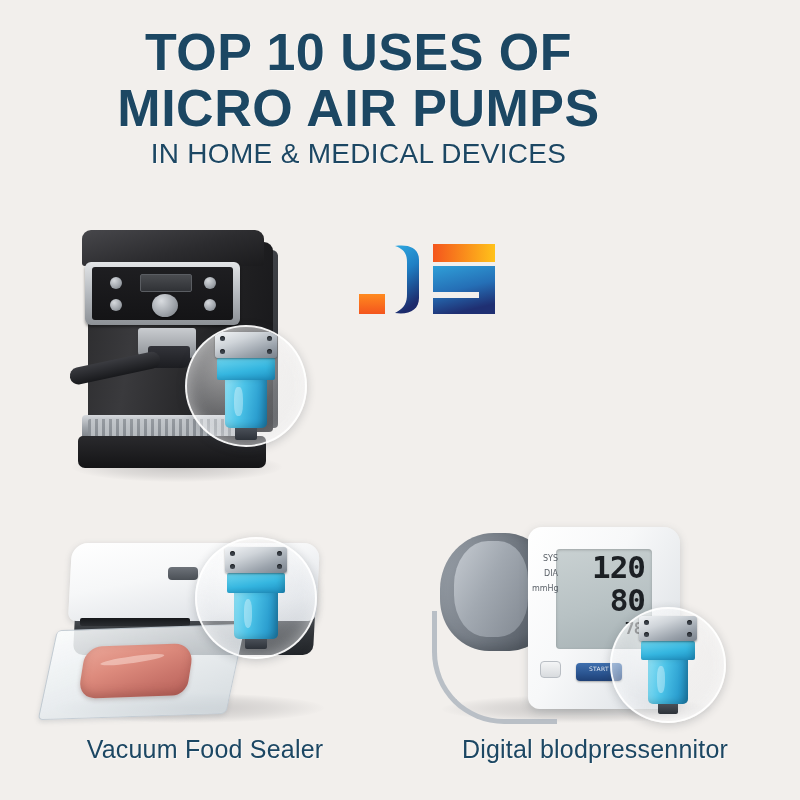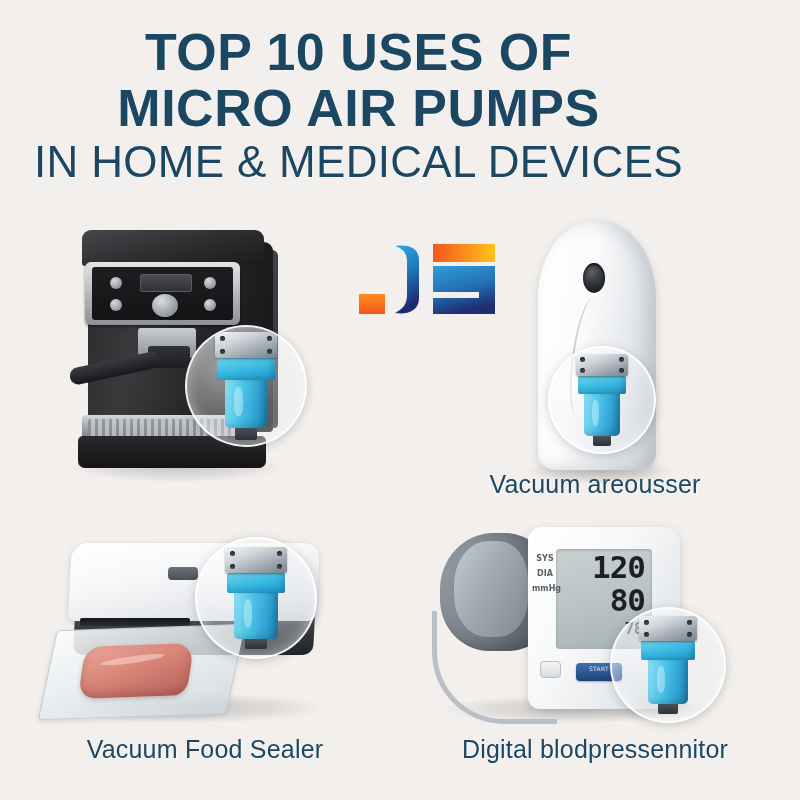--- a/index.html
+++ b/index.html
@@ -38,21 +38,21 @@
     font-size: 52px;
     margin-bottom: 4px;
   }
   .title-line2 {
     font-size: 52px;
     margin-bottom: 6px;
   }
   .title-line3 {
     font-family: "Liberation Sans", sans-serif;
     font-weight: normal;
-    font-size: 44px;
+    font-size: 28px;
     color: #1c4763;
     letter-spacing: 0.3px;
     text-shadow: 1px 1px 0 rgba(255,255,255,0.5);
   }
 
   
   .logo-wrap {
     position: absolute;
     left: 352px;
     top: 236px;
@@ -418,23 +418,22 @@
   .bp-sys { position: absolute; right: 7px; top: 3px;  font-size: 31px; font-weight: bold; letter-spacing: -1px; line-height: 1; }
   .bp-dia { position: absolute; right: 7px; top: 36px; font-size: 31px; font-weight: bold; letter-spacing: -1px; line-height: 1; }
   .bp-pulse { position: absolute; right: 9px; top: 72px; font-size: 16px; font-weight: bold; letter-spacing: -0.5px; line-height: 1; }
   .bp-side-labels {
     position: absolute;
     left: 112px; top: 36px;
     width: 26px;
     font-family: "DejaVu Sans", sans-serif;
     font-size: 8px;
     color: #5b6168;
-    text-align: center;
+    text-align: right;
     line-height: 1.9;
-    font-weight: bold;
   }
   .bp-power {
     position: absolute;
     left: 120px; top: 146px;
     width: 19px; height: 15px;
     border-radius: 4px;
     background: linear-gradient(180deg, #f4f5f6 0%, #d8dbde 100%);
     border: 1px solid #b9bec4;
   }
   .bp-startbtn {
@@ -531,43 +530,20 @@
             <span class="bolt" style="right:5px; bottom:4px;"></span>
           </div>
           <div class="pump-body-top" style="width:58px; height:22px;"></div>
           <div class="pump-cyl" style="width:42px; height:48px;"></div>
           <div class="pump-foot" style="width:22px; height:12px;"></div>
         </div>
       </div>
     </div>
   </div>
 
-  <div class="cell" id="cell-aero">
-    <div class="cell-art">
-      <div class="shadow-ellipse" style="left:108px; top:258px; width:146px; height:26px;"></div>
-      <div class="ad-body"></div>
-      <div class="ad-seam"></div>
-      <div class="ad-nozzle"></div>
-
-      <div class="magnifier" style="left:128px; top:146px; width:104px; height:104px;">
-        <div class="pump">
-          <div class="pump-head" style="width:52px; height:22px;">
-            <span class="bolt" style="left:4px; top:3px;"></span>
-            <span class="bolt" style="right:4px; top:3px;"></span>
-            <span class="bolt" style="left:4px; bottom:3px;"></span>
-            <span class="bolt" style="right:4px; bottom:3px;"></span>
-          </div>
-          <div class="pump-body-top" style="width:48px; height:18px;"></div>
-          <div class="pump-cyl" style="width:36px; height:42px;"></div>
-          <div class="pump-foot" style="width:18px; height:10px;"></div>
-        </div>
-      </div>
-    </div>
-    <div class="cell-label" id="label-aero">Vacuum areousser</div>
-  </div>
 
   <div class="cell" id="cell-sealer">
     <div class="cell-art">
       <div class="shadow-ellipse" style="left:24px; top:178px; width:270px; height:30px;"></div>
       <div class="vs-base"></div>
       <div class="vs-lid"></div>
       <div class="vs-button"></div>
       <div class="vs-slot"></div>
       <div class="vs-bag"></div>
       <div class="vs-meat"></div>

